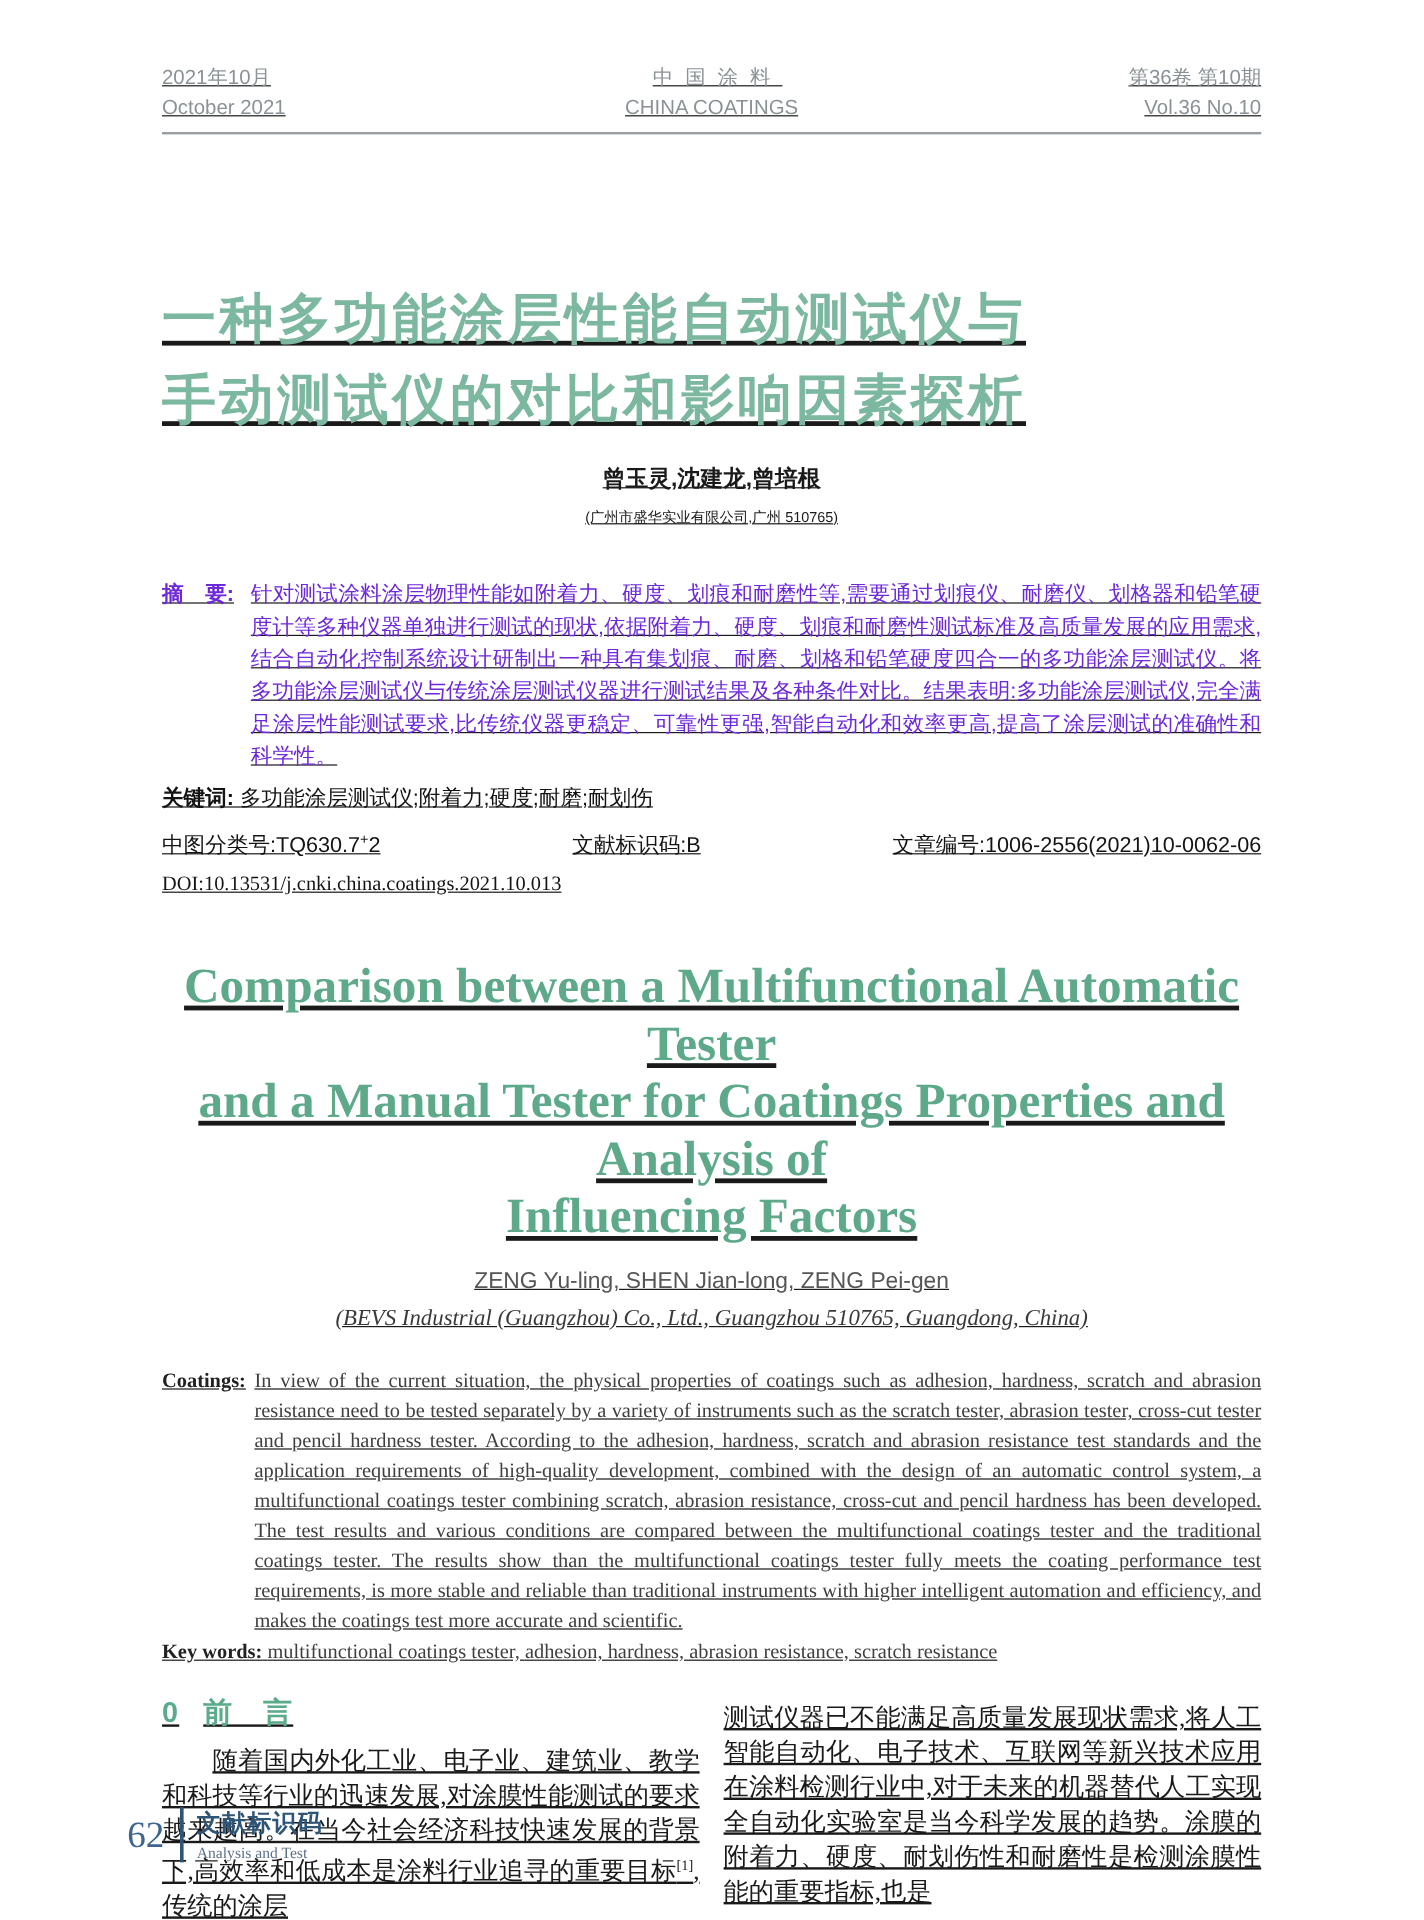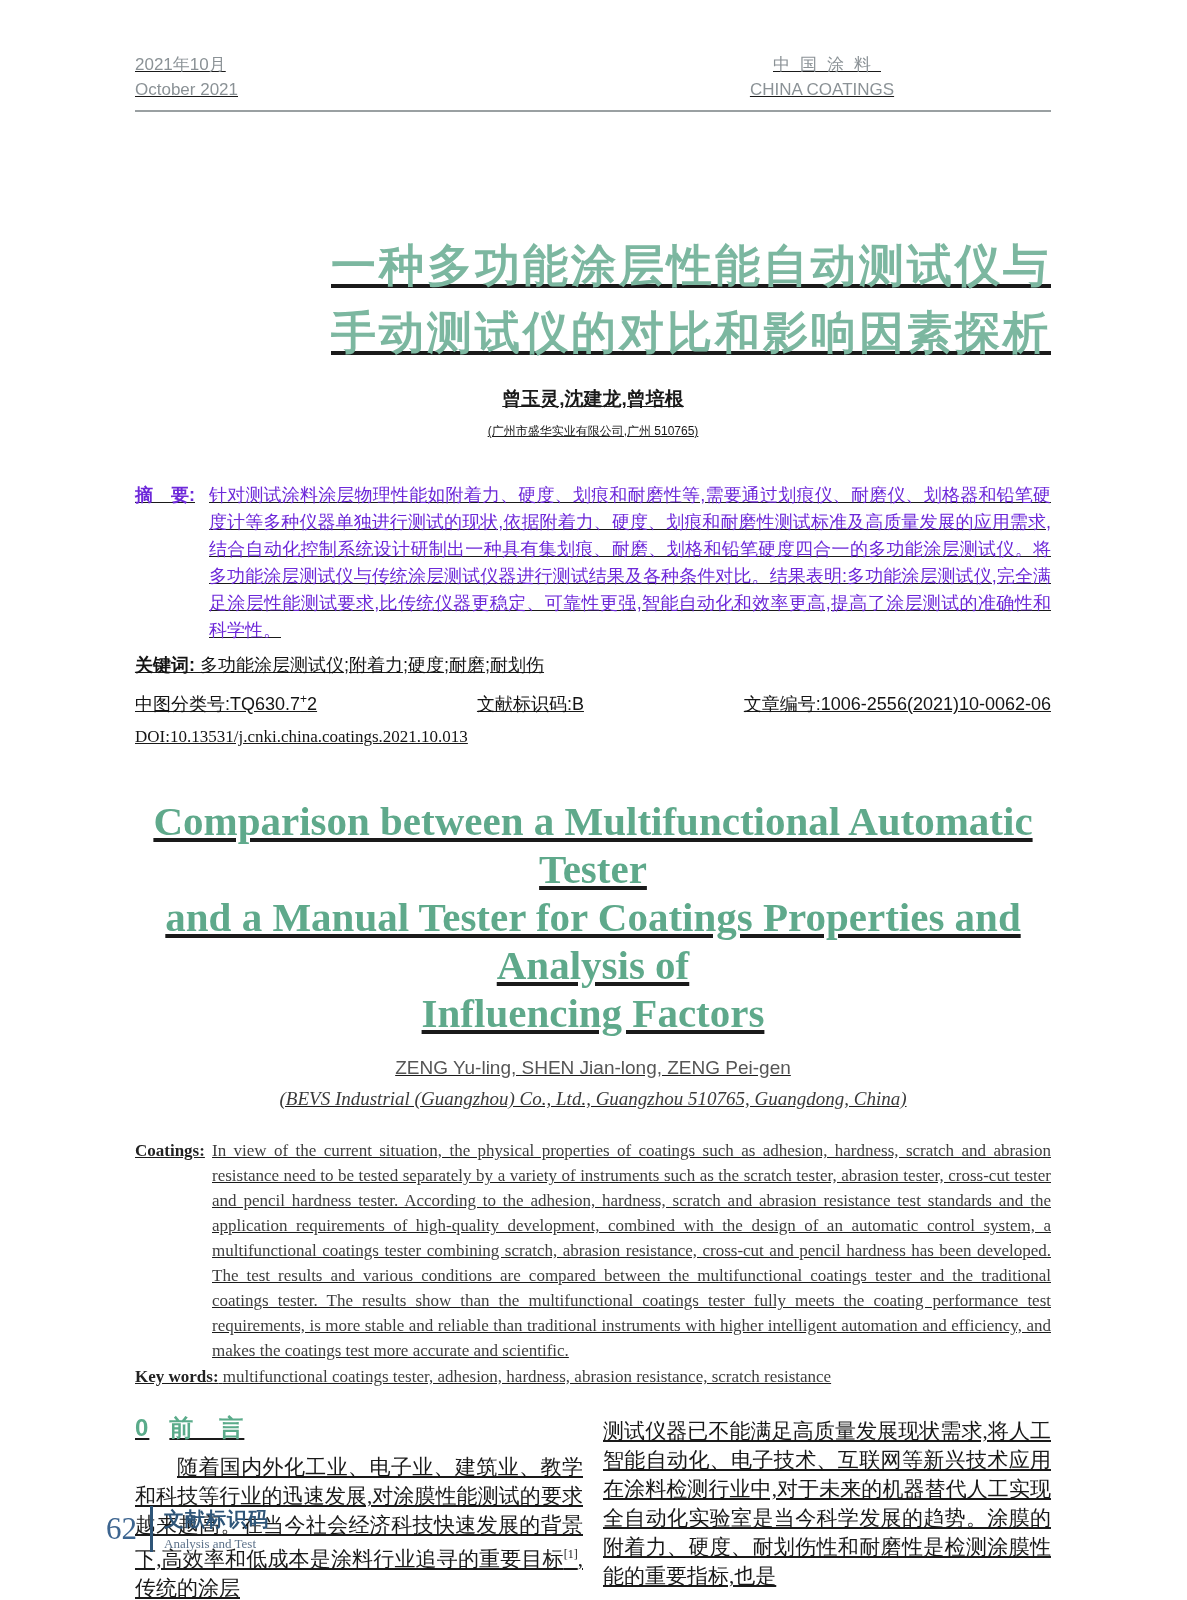--- a/index.html
+++ b/index.html
@@ -14,21 +14,21 @@
   
   .journal-header { padding-top:52px; display:flex; align-items:flex-end;
     color:var(--header-gray,#8b9296); font-size:17px; line-height:25px; }
   .journal-header .hcol { flex:1; }
   .journal-header .hcenter { text-align:center; }
   .journal-header .hright { text-align:right; }
   .journal-zh-name { letter-spacing:10px; margin-right:-10px; }
   .header-rule { margin-top:8px; border-bottom:2px solid #9aa0a2; }
 
   
-  .title-zh { margin-top:120px; text-align:right; font-weight:bold;
+  .title-zh { margin-top:120px; text-align:left; font-weight:bold;
     font-size:45px; line-height:67px; letter-spacing:3px;
     color:var(--title-green,#7cb7a0); }
   .authors-zh { margin-top:20px; text-align:center; font-weight:bold; font-size:19px; }
   .affiliation-zh { margin-top:11px; text-align:center; font-size:12px; }
 
   
   .abstract-zh { margin-top:42px; display:flex; font-size:18px; line-height:27px; color:#6d28d9; }
   .abstract-zh .ab-label { font-weight:bold; width:74px; flex:none; }
   .abstract-zh .ab-text { flex:1; text-align:justify; }
   .keywords-zh { margin-top:9px; font-size:18px; color:#141414; }
@@ -85,20 +85,24 @@
   <div class="content">
 
     <div class="journal-header">
       <div class="hcol hleft">
         <div>2021年10月</div>
         <div>October 2021</div>
       </div>
       <div class="hcol hcenter">
         <div class="journal-zh-name">中国涂料</div>
         <div>CHINA COATINGS</div>
+      </div>
+      <div class="hcol hright">
+        <div>第36卷 第10期</div>
+        <div>Vol.36  No.10</div>
       </div>
     </div>
     <div class="header-rule"></div>
 
     <h1 class="title-zh">
       <div>一种多功能涂层性能自动测试仪与</div>
       <div>手动测试仪的对比和影响因素探析</div>
     </h1>
 
     <div class="authors-zh">曾玉灵,沈建龙,曾培根</div>

